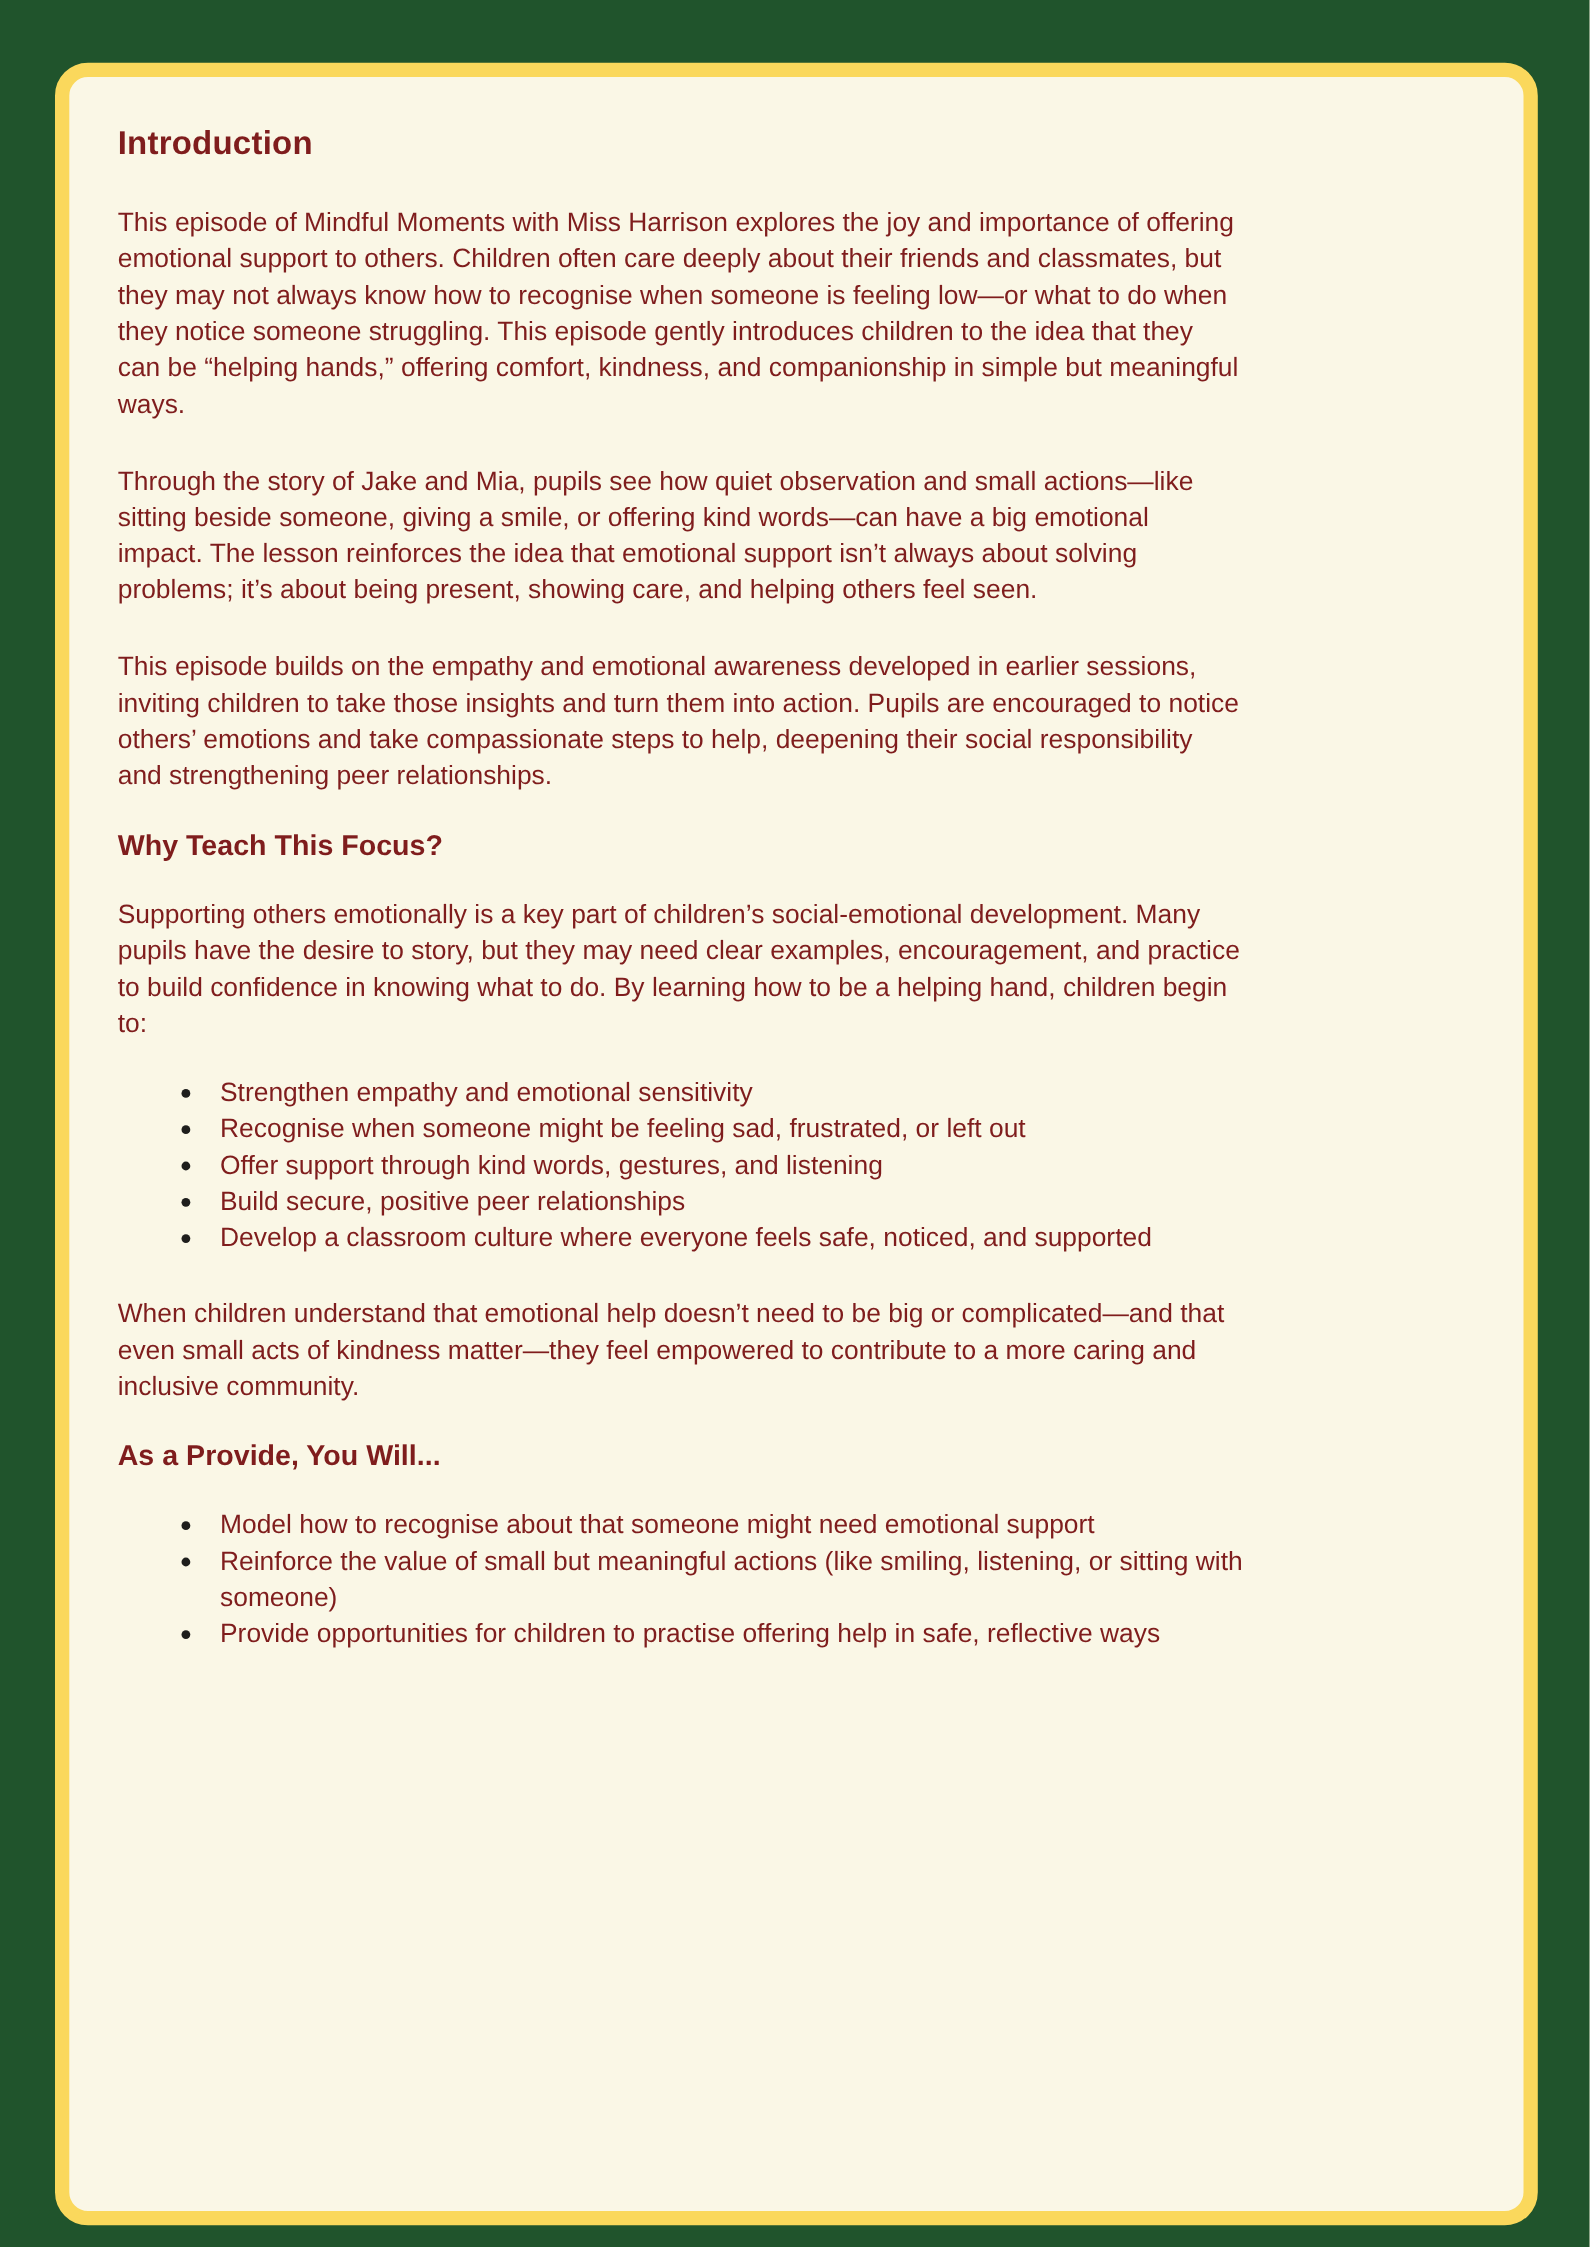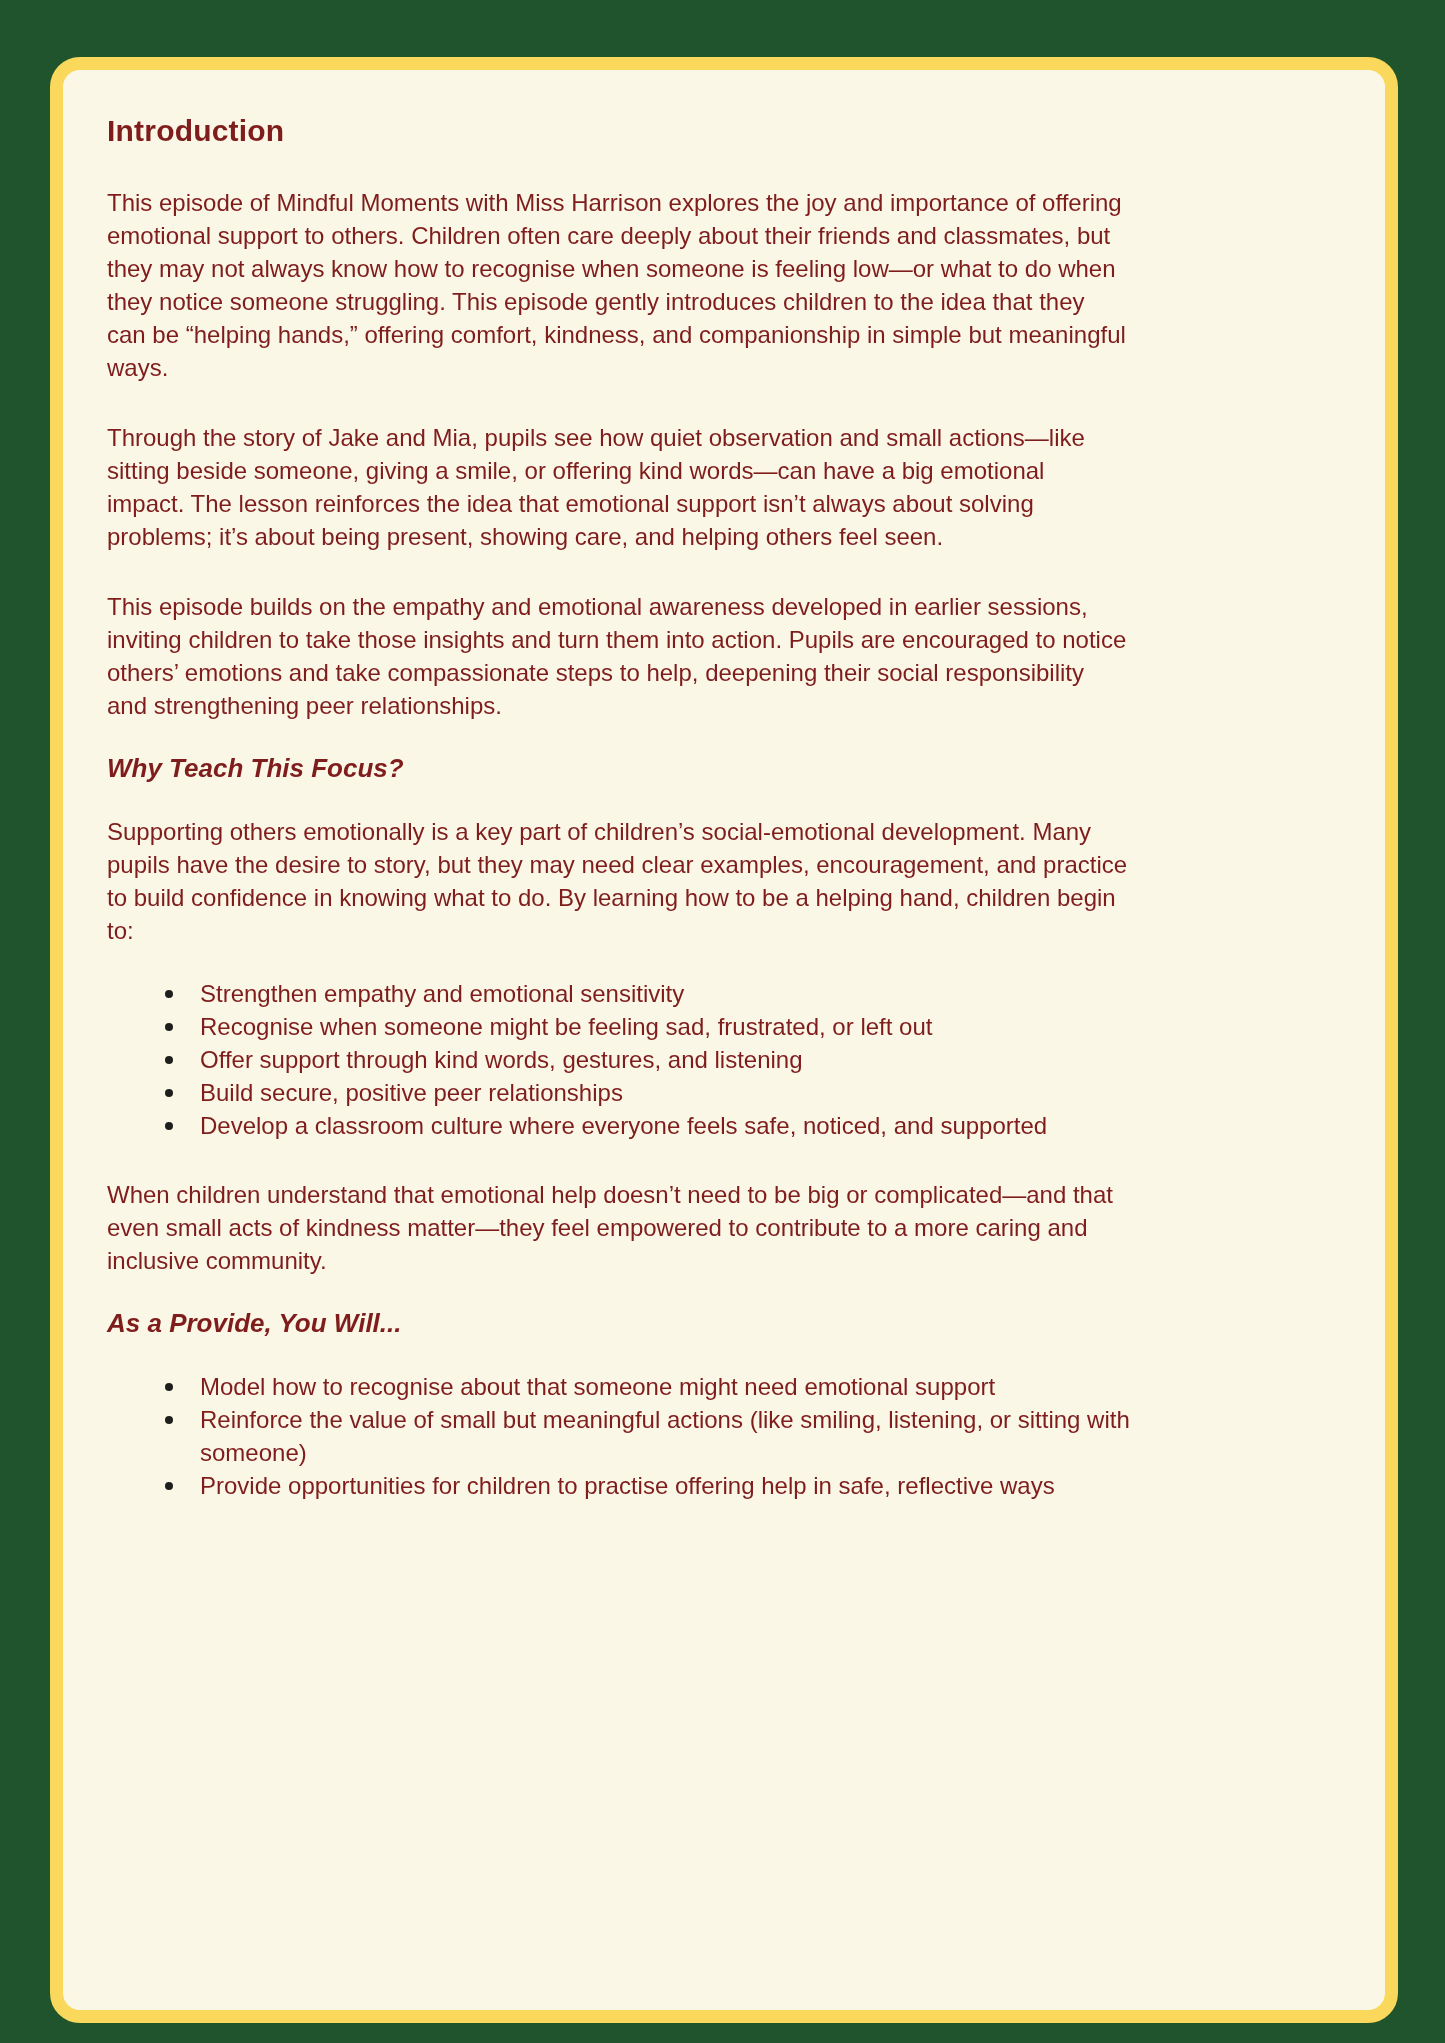--- a/index.html
+++ b/index.html
@@ -30,21 +30,20 @@
     line-height: 38px;
     font-weight: bold;
     margin: 0 0 36px 0;
     letter-spacing: 0.2px;
   }
   h2.doc-subtitle {
     font-size: 26px;
     line-height: 33px;
     font-weight: bold;
     margin: 0 0 30px 0;
-    font-style: italic;
   }
   p.body-para {
     font-size: 24px;
     line-height: 33px;
     margin: 0 0 37px 0;
     white-space: pre-line;
   }
   p.body-para.tight { margin-bottom: 30px; }
   ul.bullet-list {
     list-style: none;

